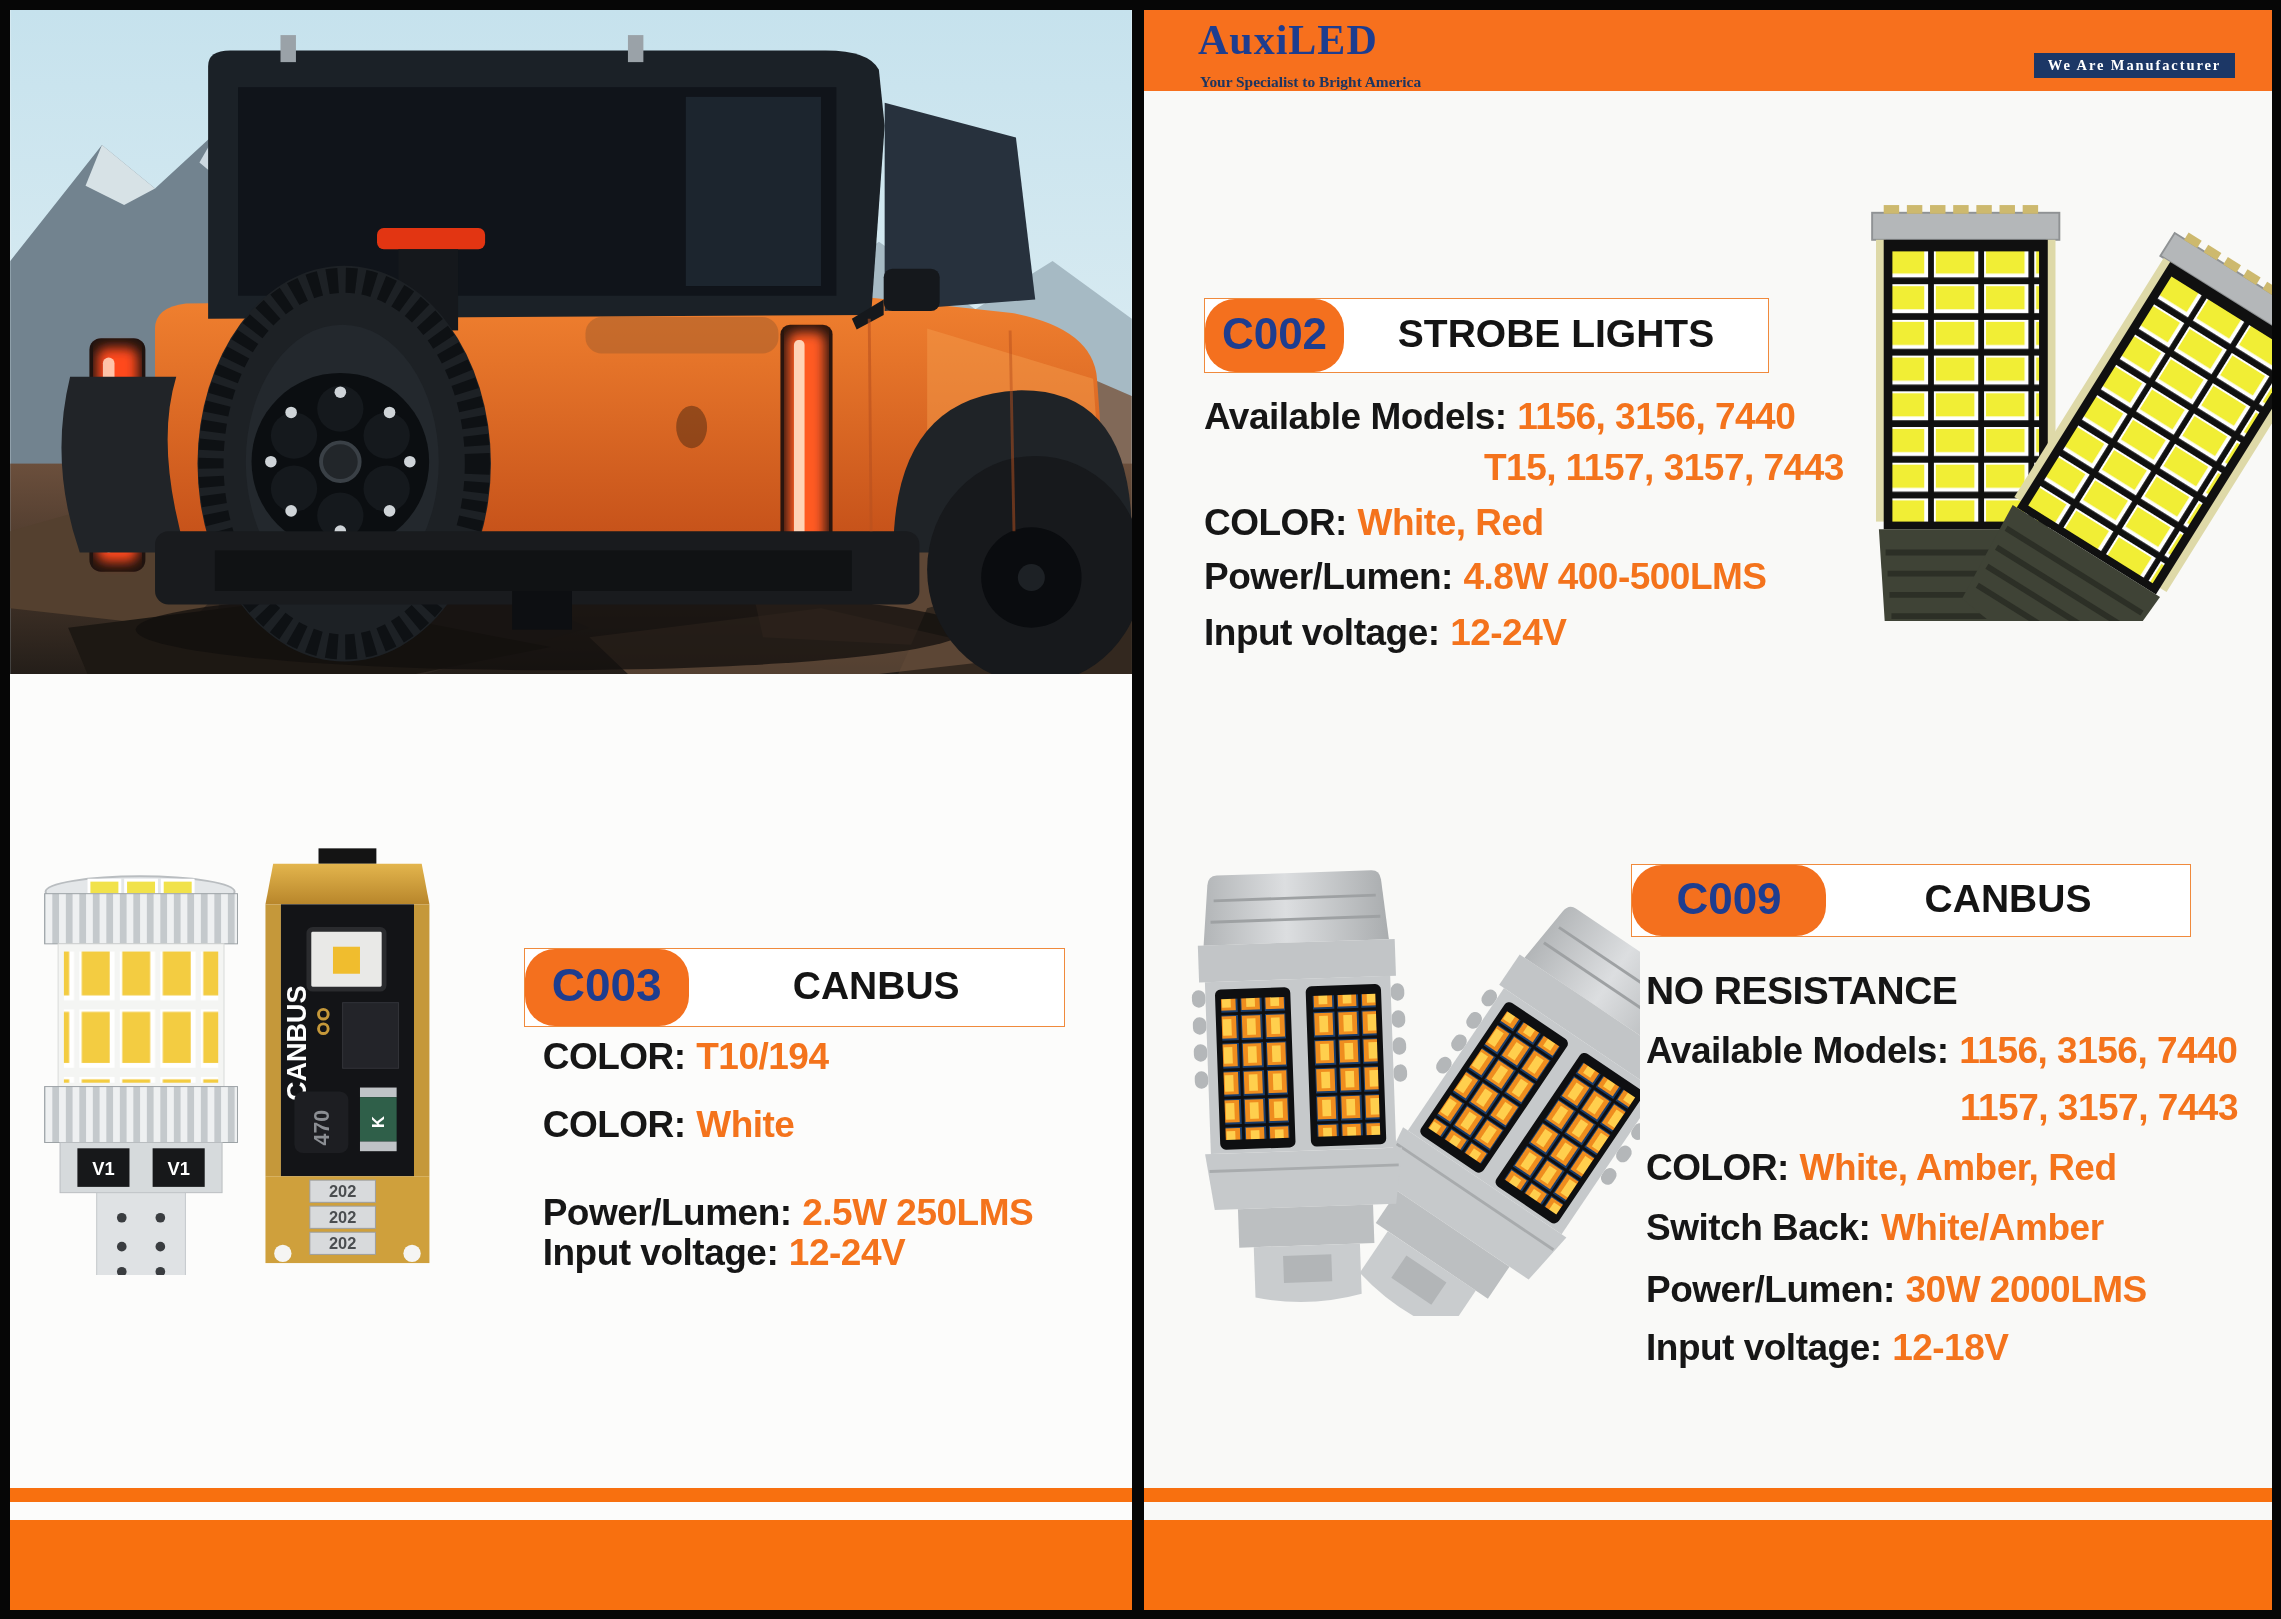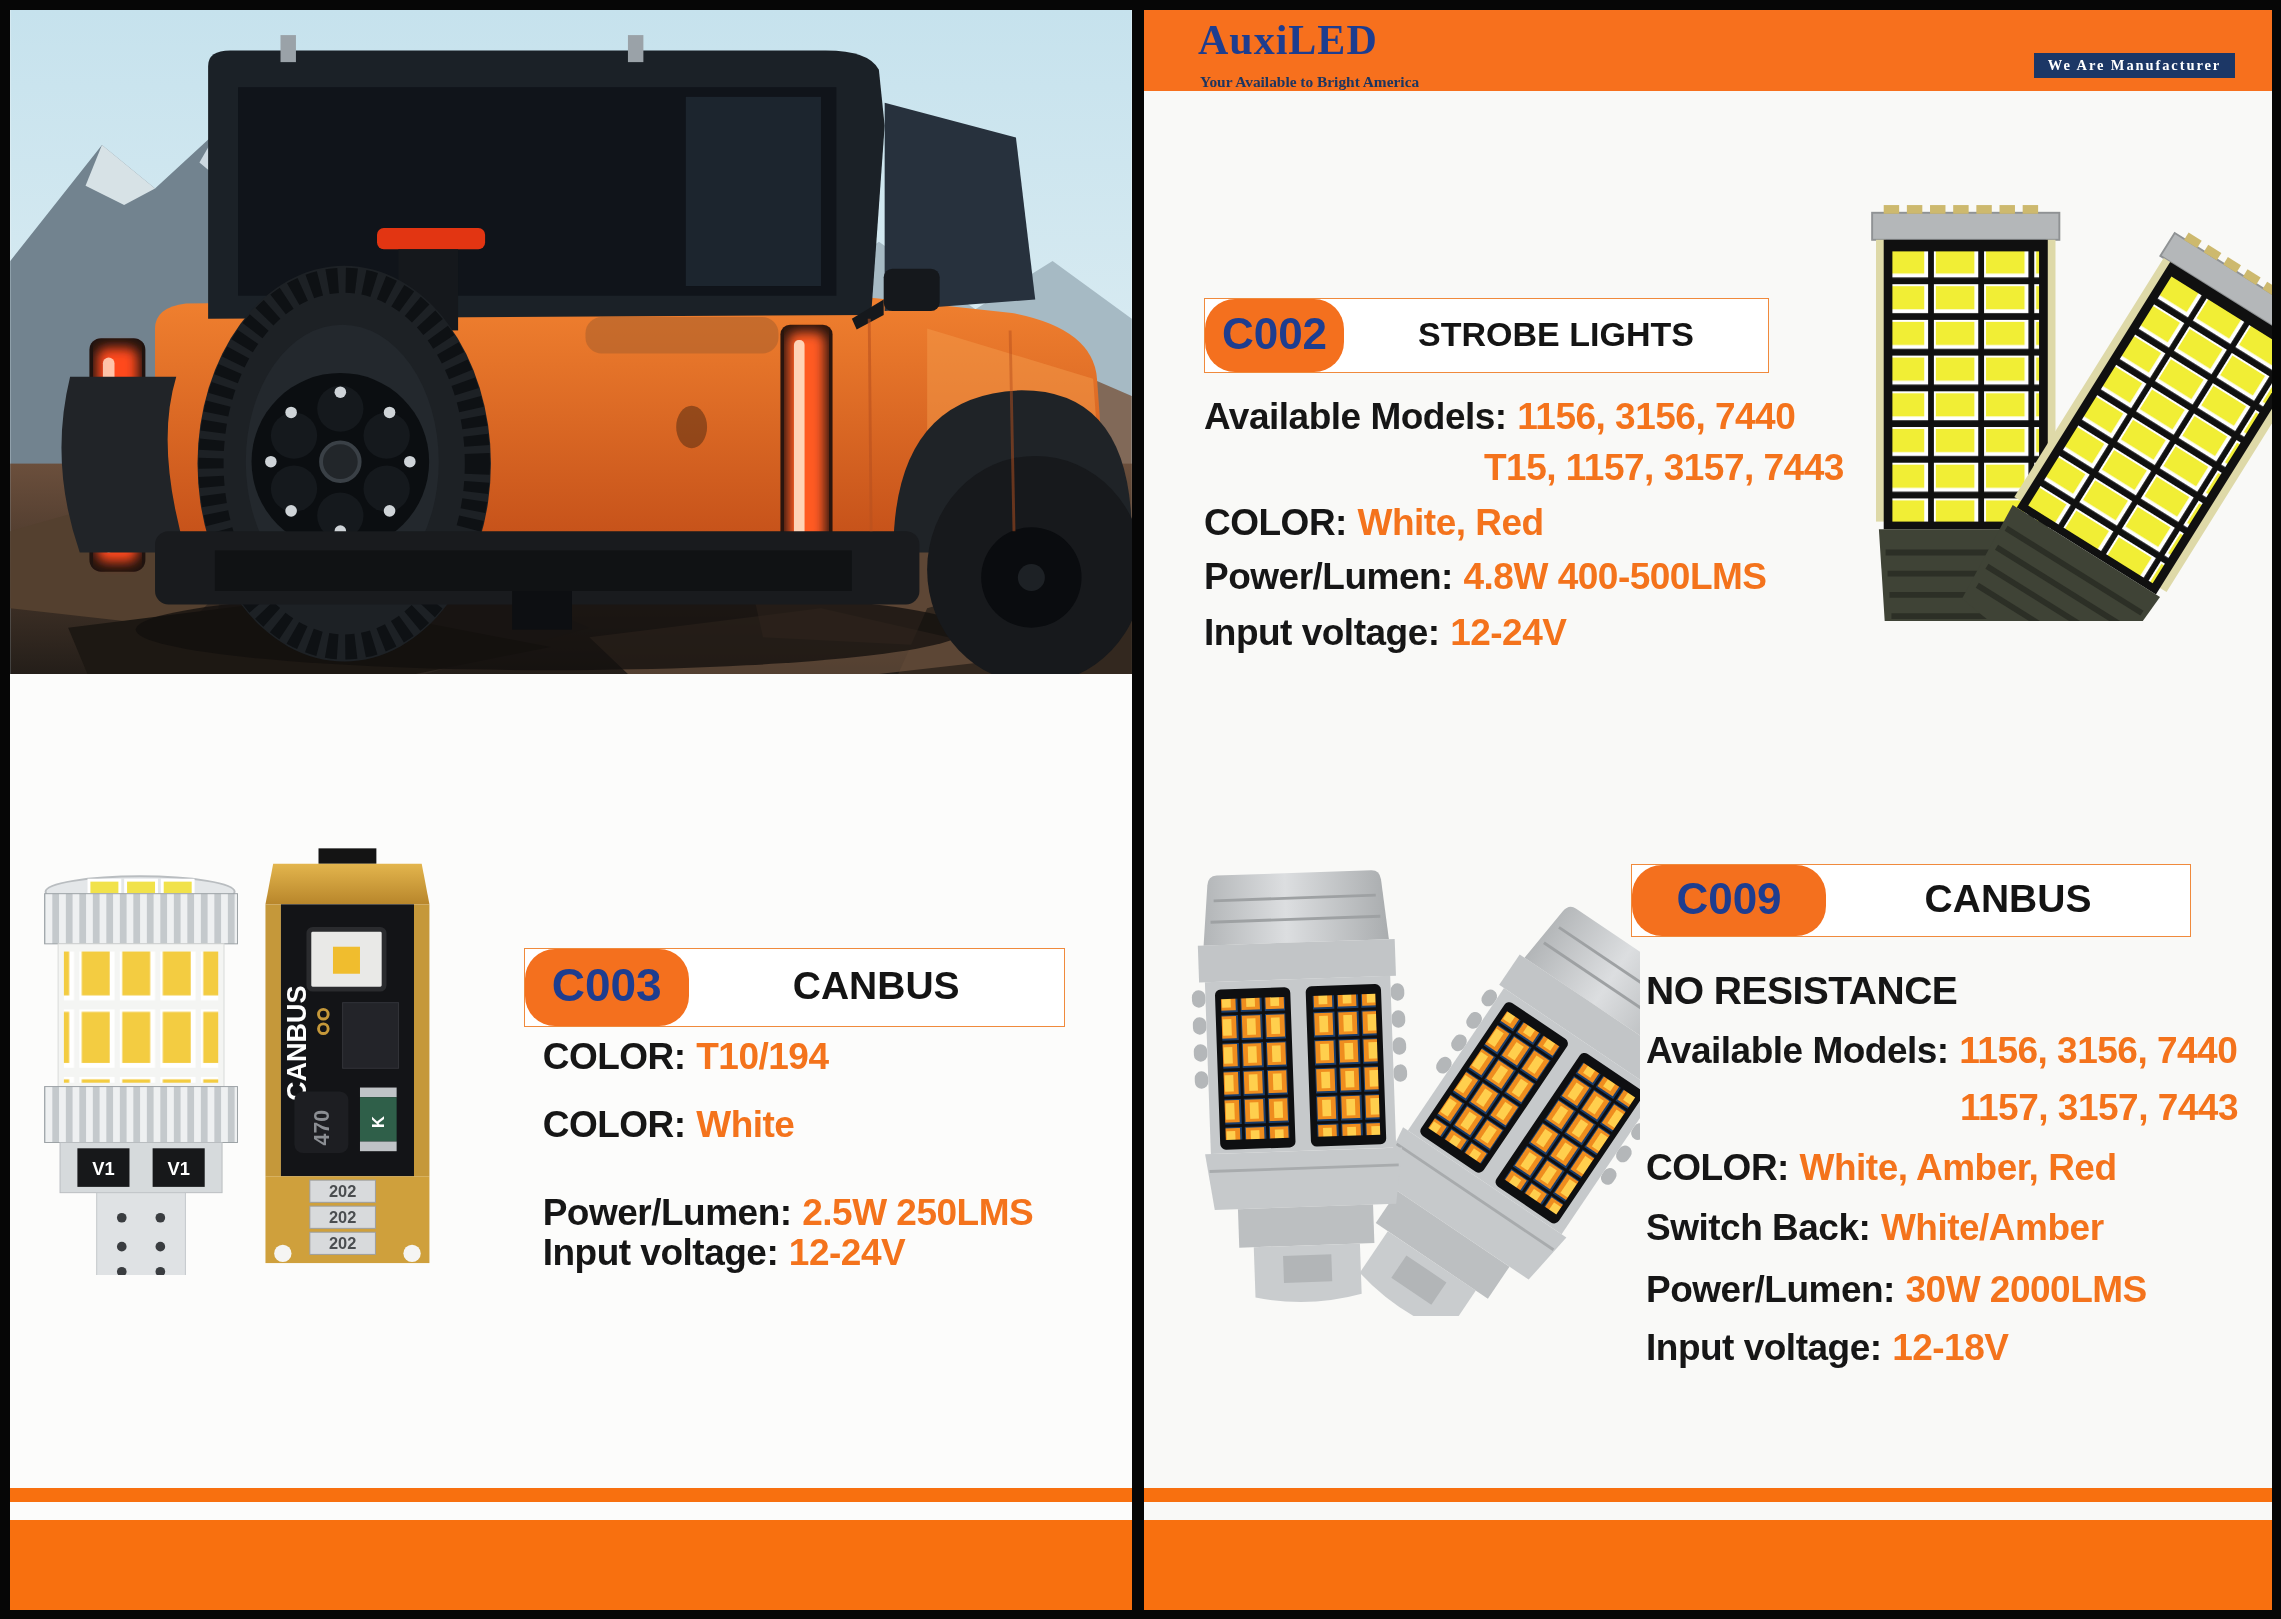--- a/index.html
+++ b/index.html
@@ -244,21 +244,21 @@
     </div>
 
     <div class="bar-thin"></div>
     <div class="bar-thick"></div>
   </div>
 
   <div class="page right">
 
     <div class="hdr">
       <div class="logo">AuxiLED</div>
-      <div class="tagline">Your Available to Bright America</div>
+      <div class="tagline">Your Specialist to Bright America</div>
       <div class="badge">We Are Manufacturer</div>
     </div>
 
     <svg class="imgsvg" style="left:722px;top:114px;width:406px;height:497px" viewBox="0 0 420 515">
       <defs>
         <pattern id="ledp" width="52" height="37" patternUnits="userSpaceOnUse">
           <rect width="44" height="28" fill="#f1ee35" stroke="#ffffff" stroke-width="4"></rect>
         </pattern>
         <g id="sb">
           <rect x="-12" y="0" width="194" height="28" fill="#b4b7b9" stroke="#8f9294" stroke-width="2"></rect>
@@ -287,21 +287,21 @@
       <g transform="translate(18,92)">
           <use href="#sb"></use>
         </g>
       <g transform="translate(232,140) rotate(32 85 160)">
           <use href="#sb"></use>
         </g>
     </svg>
 
     <div class="hbox" style="left:60px;top:288px;width:563px;height:73px">
       <div class="code" style="width:139px;font-size:44px;line-height:70px">C002</div>
-      <div class="title" style="font-size:34px;line-height:70px">STROBE LIGHTS</div>
+      <div class="title" style="font-size:39px;line-height:70px">STROBE LIGHTS</div>
     </div>
     <div class="spec" style="left:60px;top:388px">
       <span class="lbl">Available Models:</span><span class="val">1156, 3156, 7440</span>
     </div>
     <div class="spec cont" style="left:340px;top:439px">
       <span class="lbl"></span><span class="val">T15, 1157, 3157, 7443</span>
     </div>
     <div class="spec" style="left:60px;top:494px">
       <span class="lbl">COLOR:</span><span class="val">White, Red</span>
     </div>

